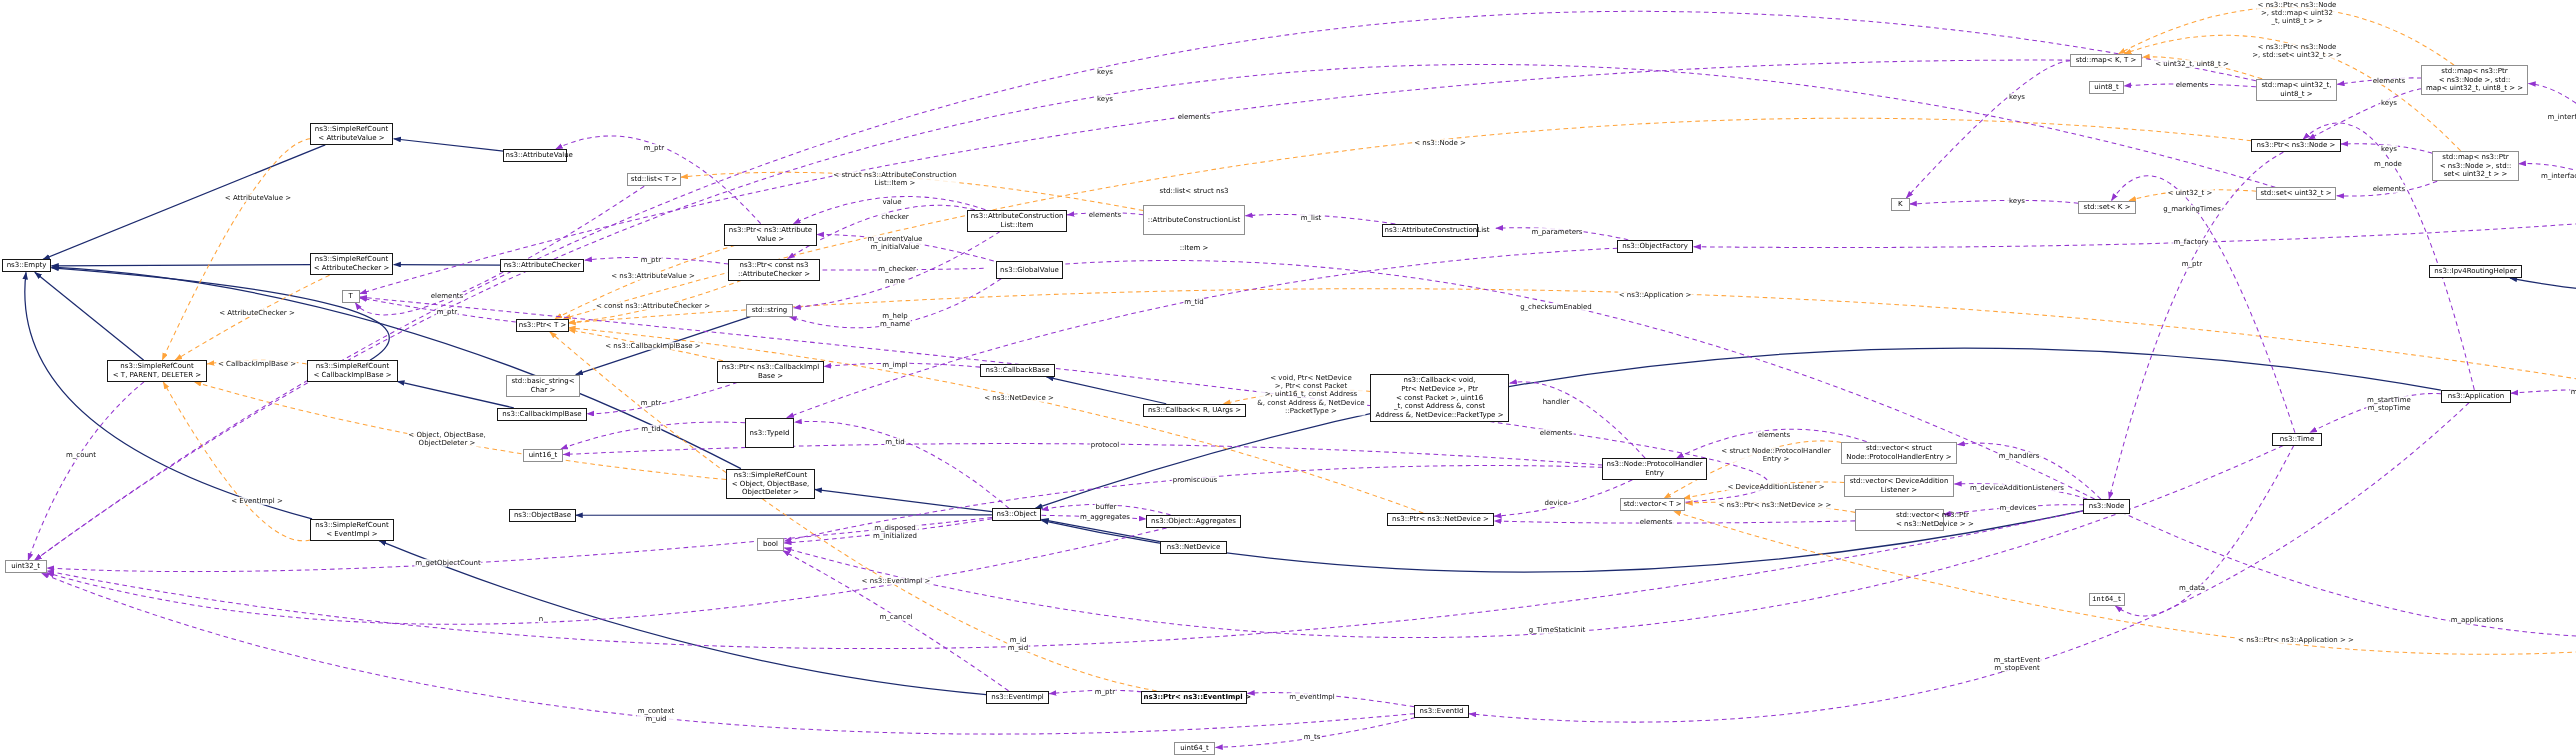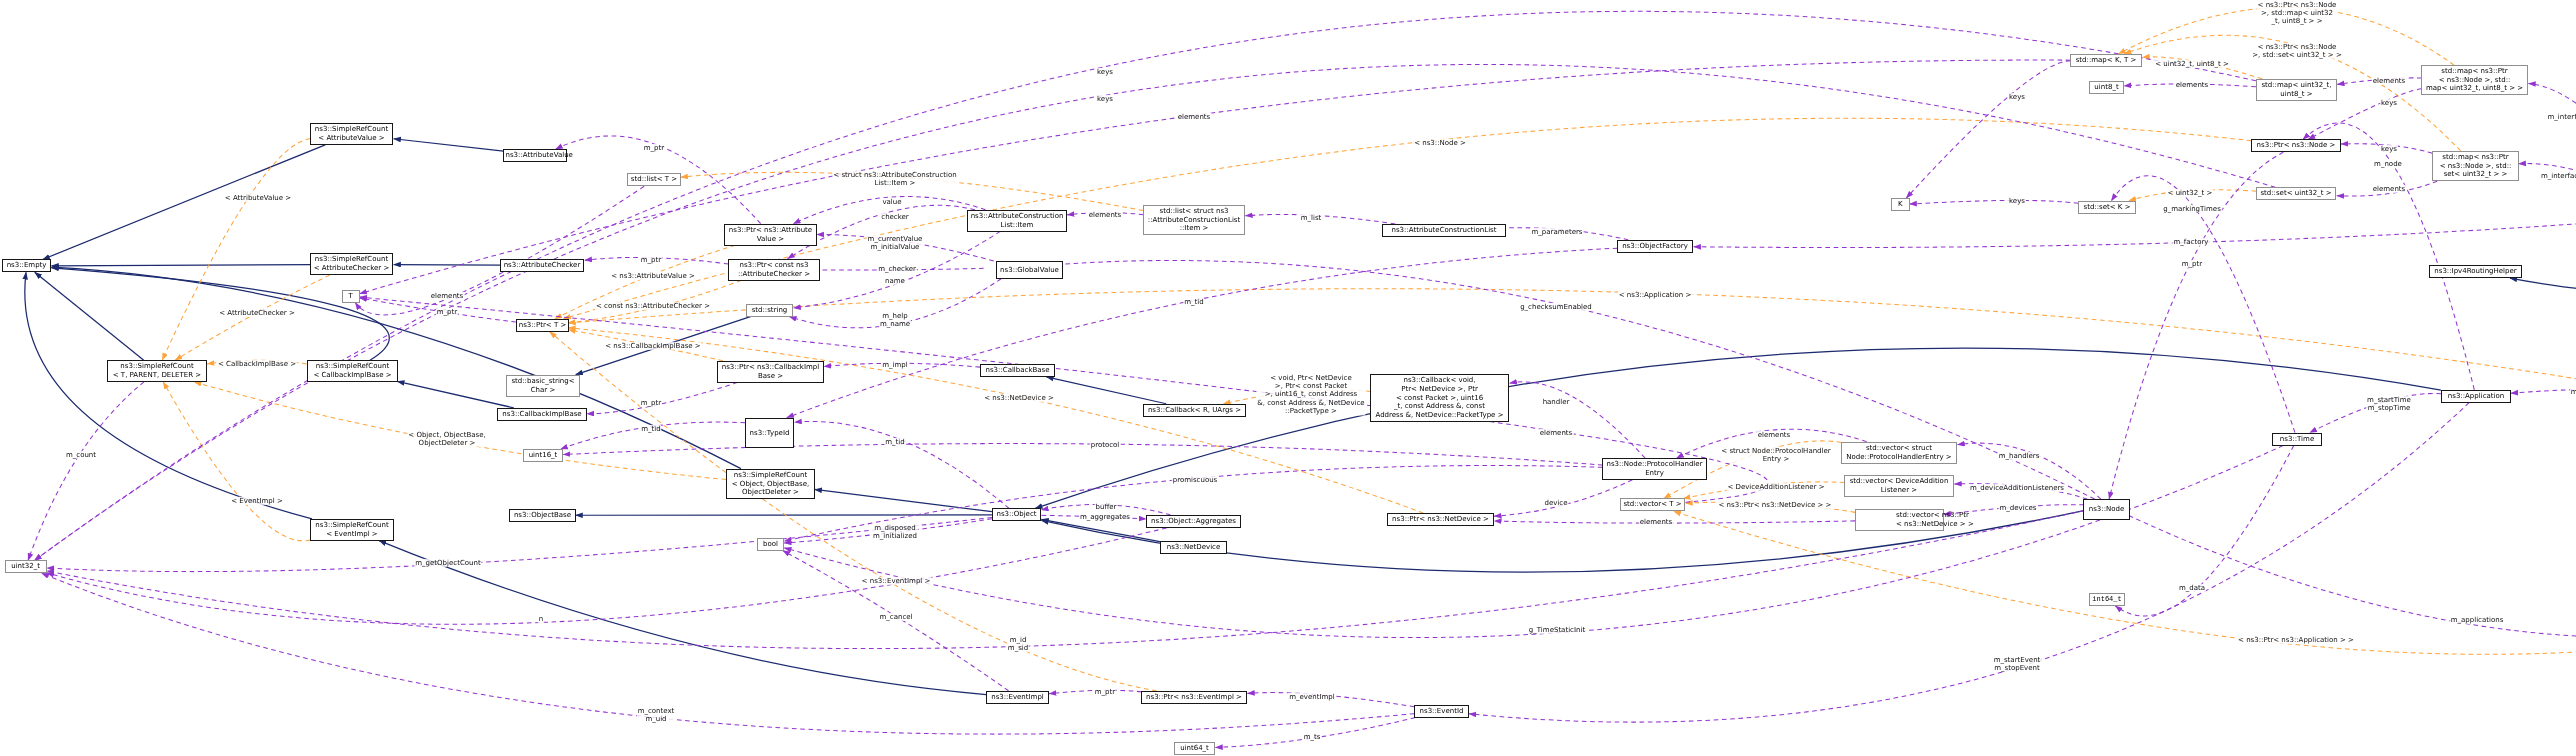--- a/index.html
+++ b/index.html
@@ -466,21 +466,21 @@
       <div>uint32_t</div>
     </div>
     <div class="node ns3" style="left: 724px; top: 224px; width: 93px; height: 21.6px;">
       <div>ns3::Ptr&lt; ns3::Attribute</div>
       <div>Value &gt;</div>
     </div>
     <div class="node ns3" style="left: 967px; top: 210px; width: 100px; height: 21.6px;">
       <div>ns3::AttributeConstruction</div>
       <div>List::Item</div>
     </div>
-    <div class="node std" style="left: 1143px; top: 205px; width: 102px; height: 30px;">
+    <div class="node std" style="left: 1143px; top: 205px; width: 102px; height: 30px; gap: 20px;">
       <div>std::list&lt; struct ns3</div>
       <div>::AttributeConstructionList</div>
       <div>::Item &gt;</div>
     </div>
     <div class="node ns3" style="left: 728px; top: 259px; width: 92px; height: 21.6px;">
       <div>ns3::Ptr&lt; const ns3</div>
       <div>::AttributeChecker &gt;</div>
     </div>
     <div class="node ns3" style="left: 984px; top: 261px; width: 67px; height: 18px; margin-left: 12px;">
       <div>ns3::GlobalValue</div>
@@ -514,27 +514,27 @@
     </div>
     <div class="node ns3" style="left: 1160px; top: 541px; width: 67px; height: 13px;">
       <div>ns3::NetDevice</div>
     </div>
     <div class="node std" style="left: 757px; top: 538px; width: 27px; height: 13px;">
       <div>bool</div>
     </div>
     <div class="node ns3" style="left: 986px; top: 691px; width: 63px; height: 13px;">
       <div>ns3::EventImpl</div>
     </div>
-    <div class="node ns3" style="left: 1141px; top: 691px; width: 106px; height: 13px;">
+    <div class="node ns3" style="left: 1141px; top: 691px; width: 106px; height: 13px; font-weight: bold;">
       <div>ns3::Ptr&lt; ns3::EventImpl &gt;</div>
     </div>
     <div class="node std" style="left: 1174px; top: 742px; width: 41px; height: 13px;">
       <div>uint64_t</div>
     </div>
-    <div class="node ns3" style="left: 1382px; top: 224px; width: 124px; height: 13px;">
+    <div class="node ns3" style="left: 1382px; top: 224px; width: 96px; height: 13px;">
       <div>ns3::AttributeConstructionList</div>
     </div>
     <div class="node ns3" style="left: 1617px; top: 240px; width: 76px; height: 13px;">
       <div>ns3::ObjectFactory</div>
     </div>
     <div class="node std" style="left: 1891px; top: 198px; width: 18.5px; height: 13px;">
       <div>K</div>
     </div>
     <div class="node ns3" style="left: 1370px; top: 374px; width: 139px; height: 48px;">
       <div>ns3::Callback&lt; void,</div>
@@ -599,20 +599,20 @@
     </div>
     <div class="node ns3" style="left: 2429px; top: 265px; width: 93px; height: 13px;">
       <div>ns3::Ipv4RoutingHelper</div>
     </div>
     <div class="node ns3" style="left: 2441px; top: 390px; width: 70px; height: 13px;">
       <div>ns3::Application</div>
     </div>
     <div class="node ns3" style="left: 2272px; top: 433px; width: 50px; height: 13px;">
       <div>ns3::Time</div>
     </div>
-    <div class="node ns3" style="left: 2083px; top: 499px; width: 47px; height: 21px;">
+    <div class="node ns3" style="left: 2083px; top: 499px; width: 47px; height: 15px;">
       <div>ns3::Node</div>
     </div>
     <div class="node std" style="left: 2089px; top: 593px; width: 36px; height: 13px; font-family: Liberation Mono, monospace;">
       <div>int64_t</div>
     </div>
   </div>
 
 
 </body></html>

